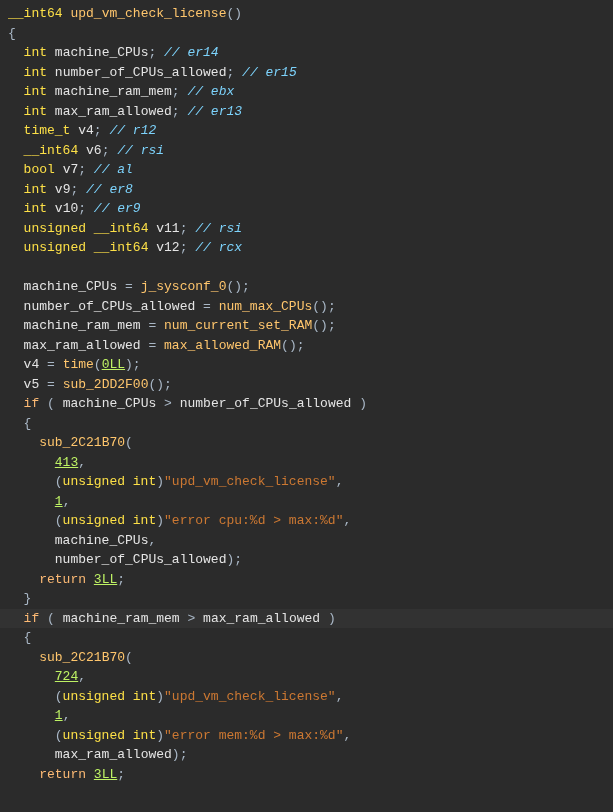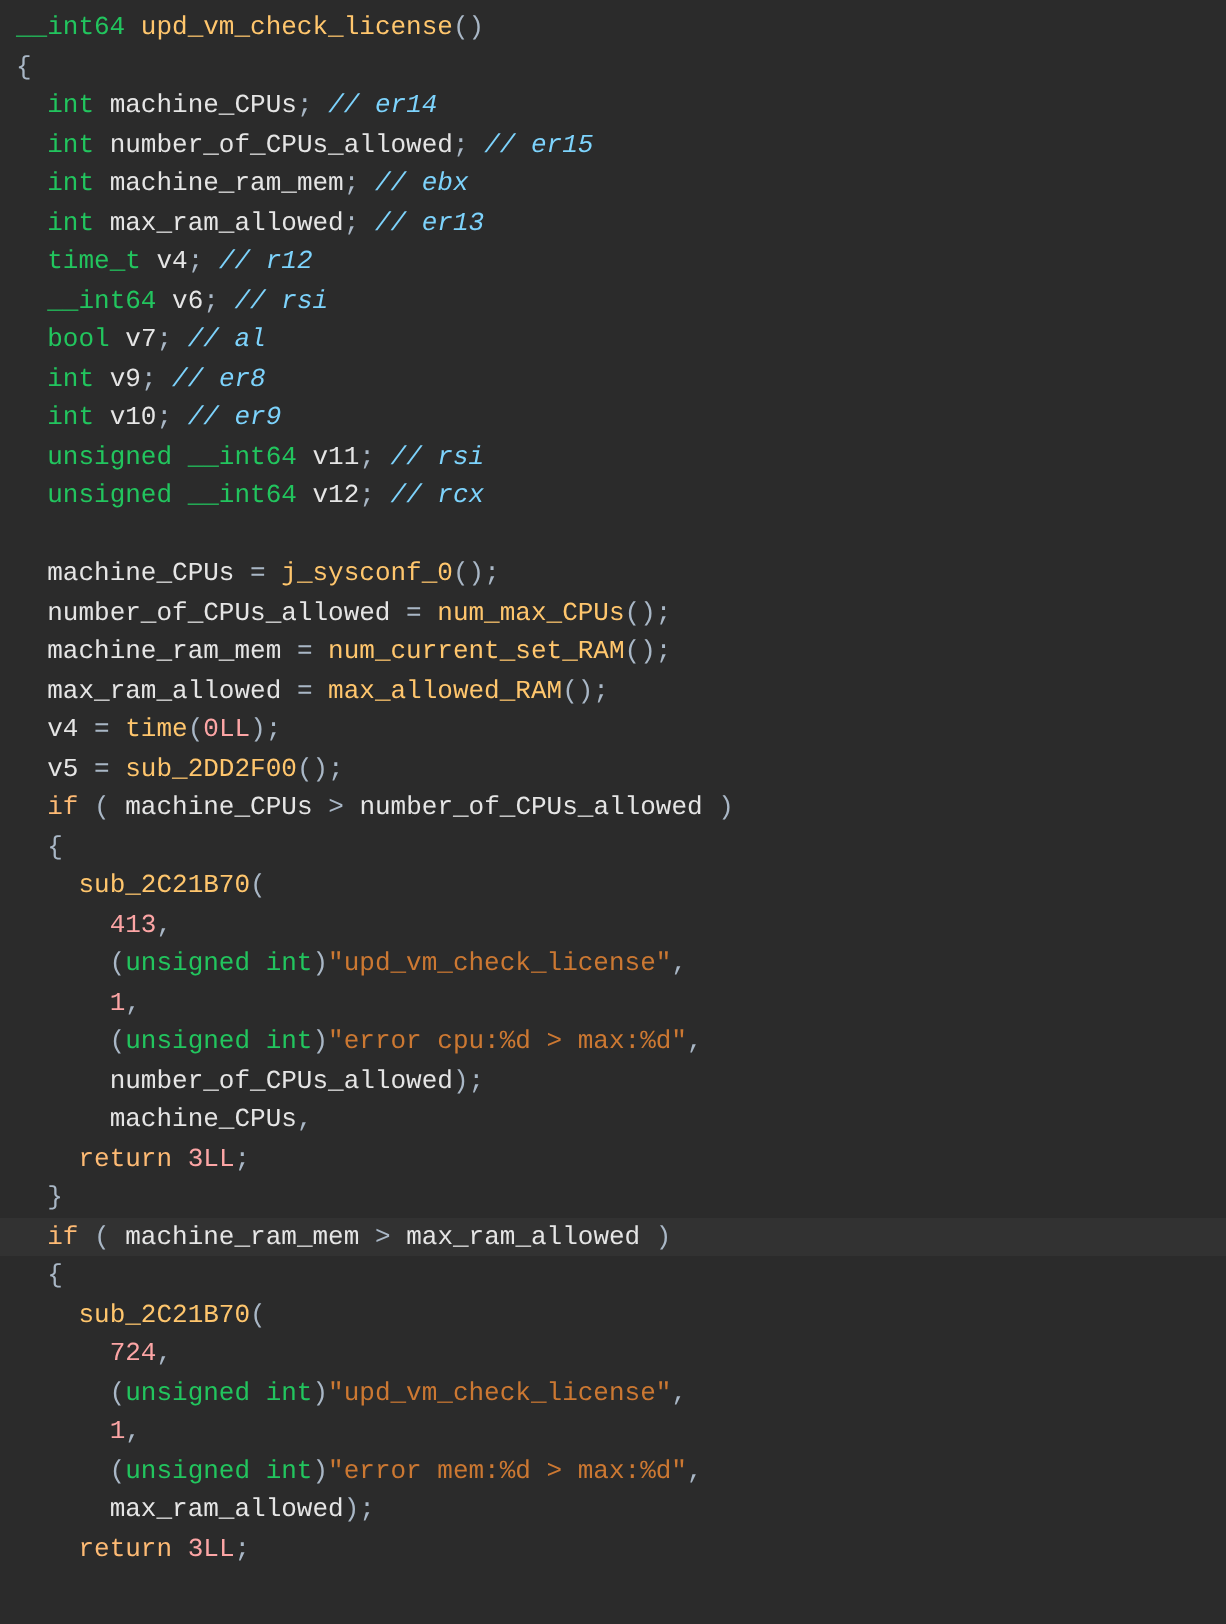--- a/index.html
+++ b/index.html
@@ -9,26 +9,26 @@
   font-size: 13px;
   line-height: 1.5;
   color: #a9b7c6;
   width: 613px;
   height: 812px;
   overflow: hidden;
   padding: 4px 0;
 }
 .line { white-space: pre; padding-left: 8px; }
 .highlighted { background: #323232; }
-.kw-type { color: #22c55e; }
+.kw-type { color: #fde047; }
 .kw-flow { color: #fdba74; }
 .func-name { color: #ffc66d; }
 .var { color: #e5e5e5; }
 .comment { color: #7dd3fc; font-style: italic; }
-.const { color: #fca5a5; }
+.const { color: #bef264; text-decoration: underline; }
 .string-y { color: #cc7832; }
 </style>
 </head>
 <body>
 
 <div>
 
 <div class="line"><span class="kw-type">__int64</span> <span class="func-name">upd_vm_check_license</span>()</div>
 <div class="line">{</div>
 
@@ -53,22 +53,22 @@
 <div class="line">  <span class="var">v4</span> = <span class="func-name">time</span>(<span class="const">0LL</span>);</div>
 <div class="line">  <span class="var">v5</span> = <span class="func-name">sub_2DD2F00</span>();</div>
 
 <div class="line">  <span class="kw-flow">if</span> ( <span class="var">machine_CPUs</span> <span>&gt;</span> <span class="var">number_of_CPUs_allowed</span> )</div>
 <div class="line">  {</div>
 <div class="line">    <span class="func-name">sub_2C21B70</span>(</div>
 <div class="line">      <span class="const">413</span>,</div>
 <div class="line">      (<span class="kw-type">unsigned int</span>)<span class="string-y">"upd_vm_check_license"</span>,</div>
 <div class="line">      <span class="const">1</span>,</div>
 <div class="line">      (<span class="kw-type">unsigned int</span>)<span class="string-y">"error cpu:%d &gt; max:%d"</span>,</div>
+<div class="line">      <span class="var">machine_CPUs</span>,</div>
 <div class="line">      <span class="var">number_of_CPUs_allowed</span>);</div>
-<div class="line">      <span class="var">machine_CPUs</span>,</div>
 <div class="line">    <span class="kw-flow">return</span> <span class="const">3LL</span>;</div>
 <div class="line">  }</div>
 
 <div class="line highlighted">  <span class="kw-flow">if</span> ( <span class="var">machine_ram_mem</span> <span>&gt;</span> <span class="var">max_ram_allowed</span> )</div>
 <div class="line">  {</div>
 <div class="line">    <span class="func-name">sub_2C21B70</span>(</div>
 <div class="line">      <span class="const">724</span>,</div>
 <div class="line">      (<span class="kw-type">unsigned int</span>)<span class="string-y">"upd_vm_check_license"</span>,</div>
 <div class="line">      <span class="const">1</span>,</div>
 <div class="line">      (<span class="kw-type">unsigned int</span>)<span class="string-y">"error mem:%d &gt; max:%d"</span>,</div>

